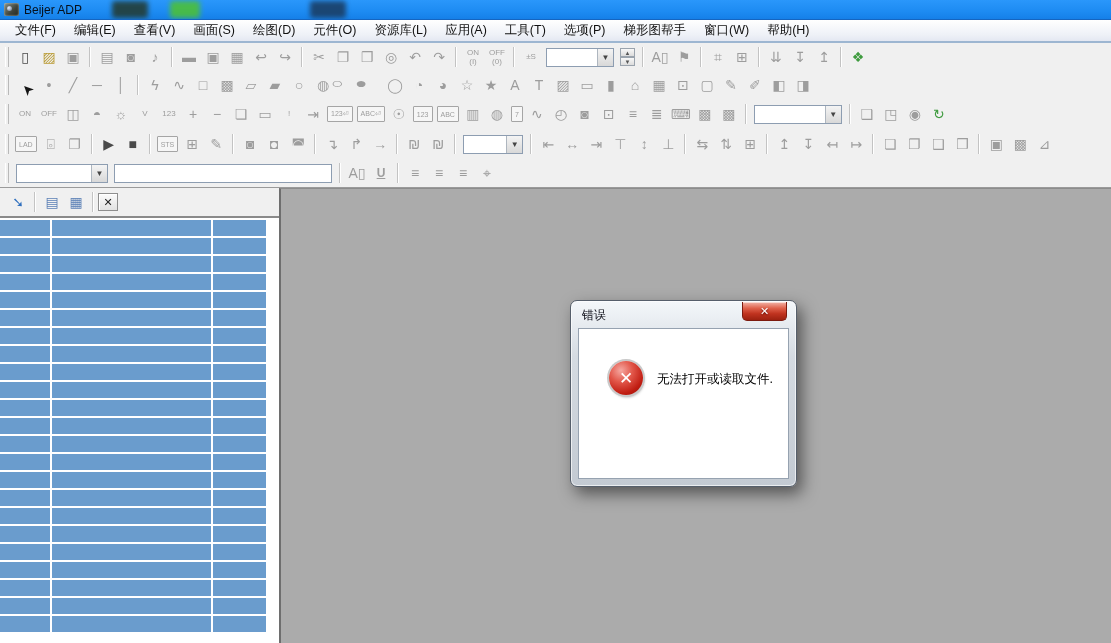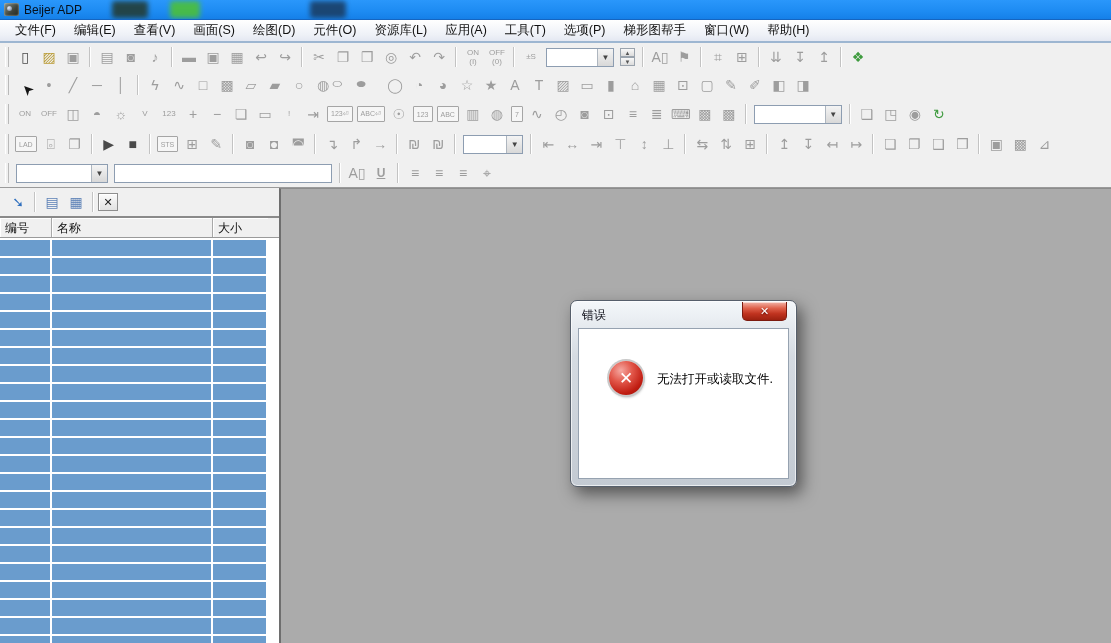--- a/index.html
+++ b/index.html
@@ -325,25 +325,20 @@
 <div id="main">
   <div id="left-panel">
     <div id="panel-toolbar">
       <span class="pbtn blue">➘</span>
       <span class="sep"></span>
       <span class="pbtn" style="color:#5a7fb5">▤</span>
       <span class="pbtn" style="color:#5a7fb5">▦</span>
       <span class="sep"></span>
       <span id="close-panel-button">✕</span>
     </div>
-    <div id="table-header">
-      <span class="hcell" style="width:52px">编号</span>
-      <span class="hcell" style="width:161px">名称</span>
-      <span class="hcell" style="width:55px;border-right:none">大小</span>
-    </div>
     <div id="table-body">
         <div class="trow">
           <span class="tcell" style="width: 50px;"></span>
           <span class="tcell" style="width: 159px;"></span>
           <span class="tcell" style="width: 53px;"></span>
         </div>
         <div class="trow">
           <span class="tcell" style="width: 50px;"></span>
           <span class="tcell" style="width: 159px;"></span>
           <span class="tcell" style="width: 53px;"></span>

